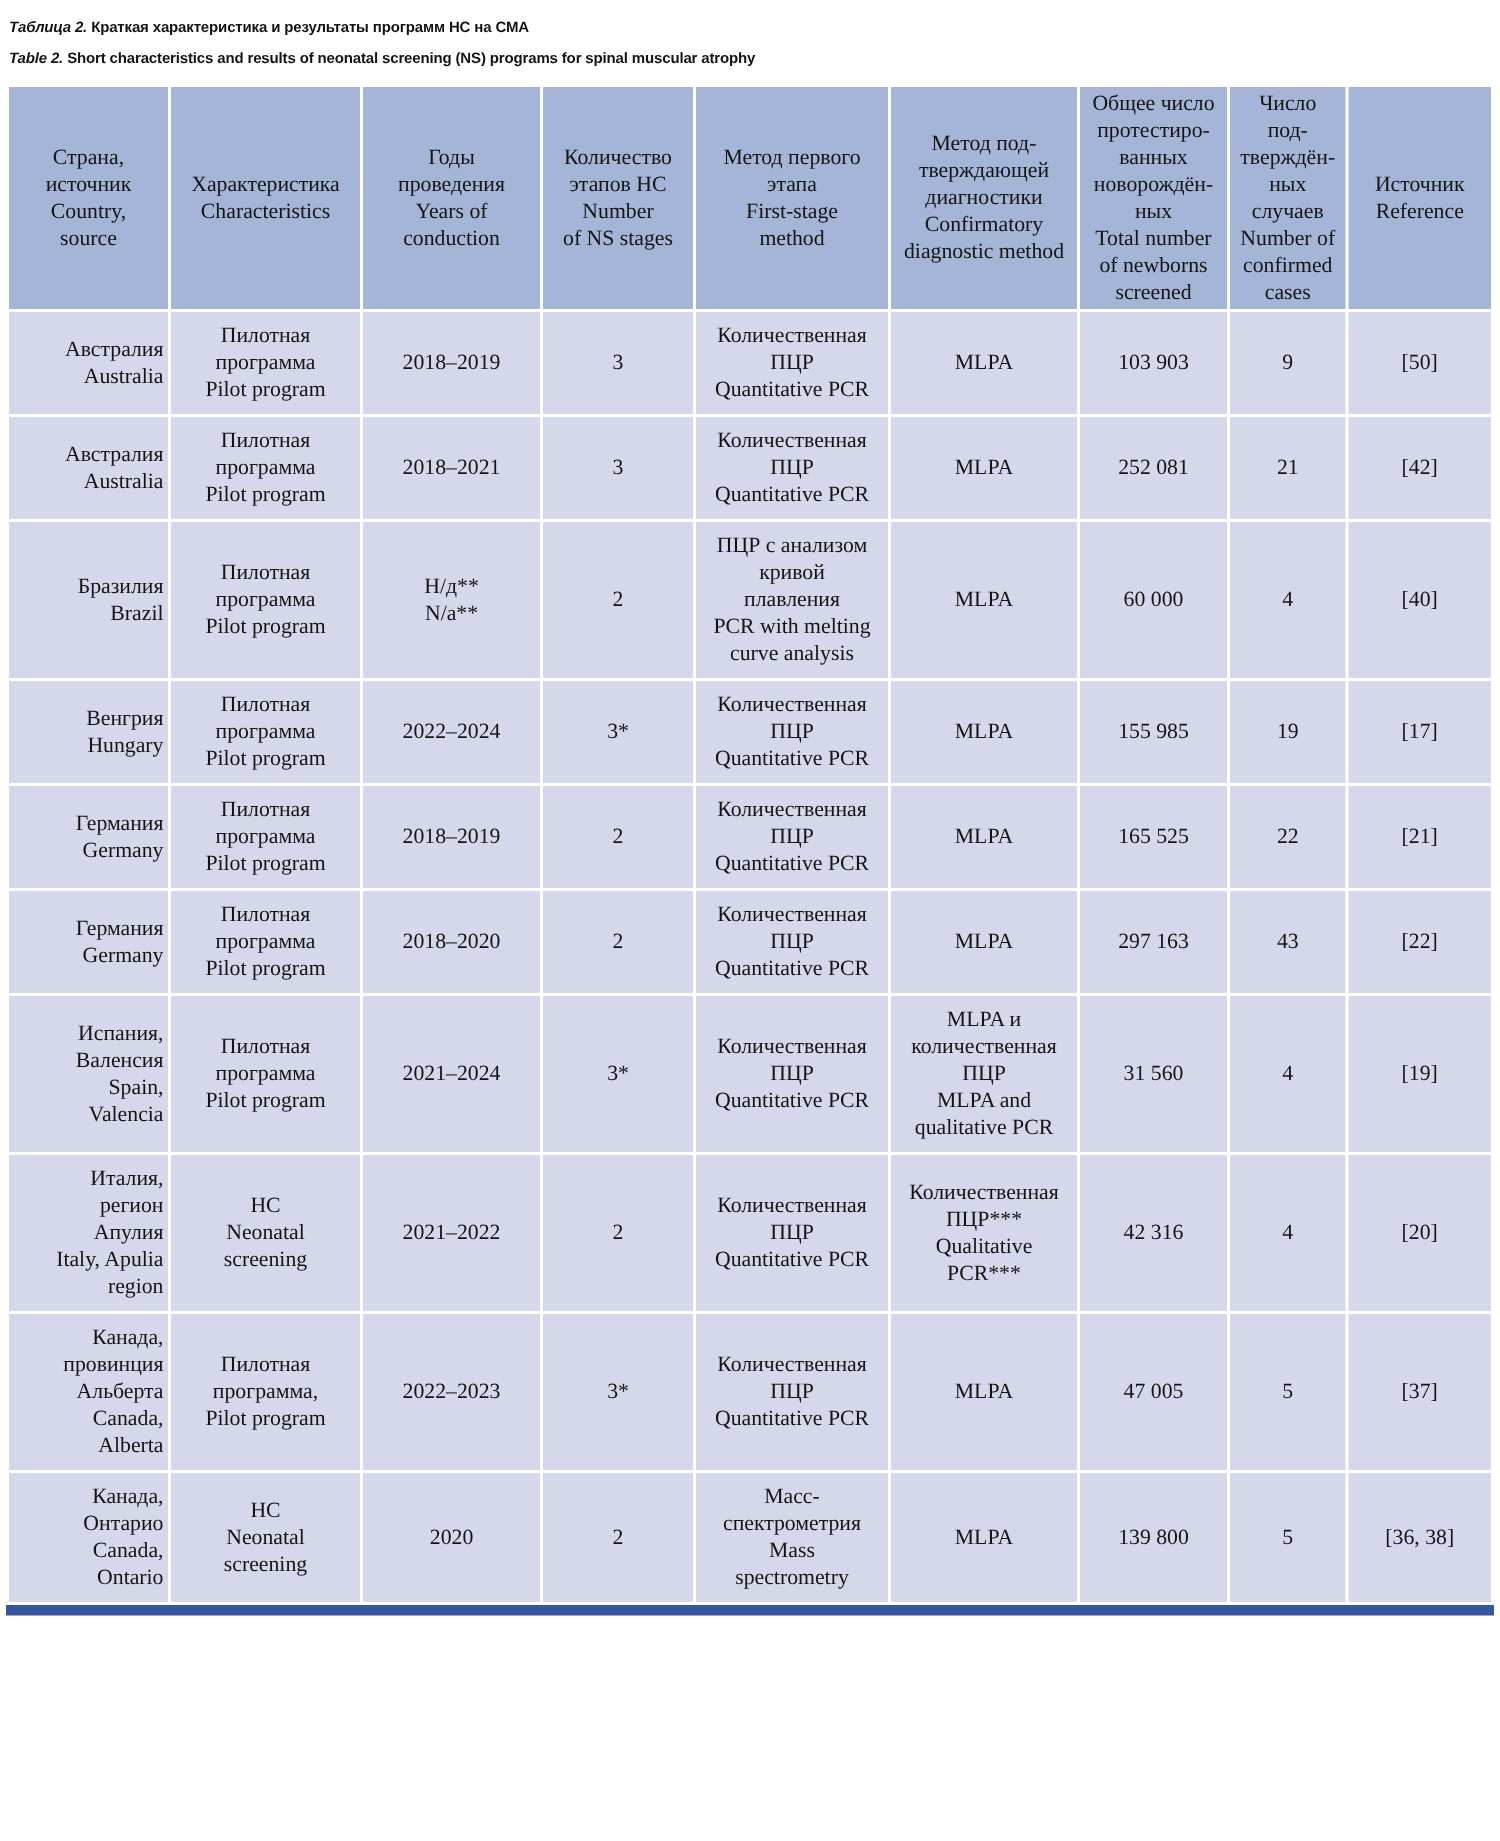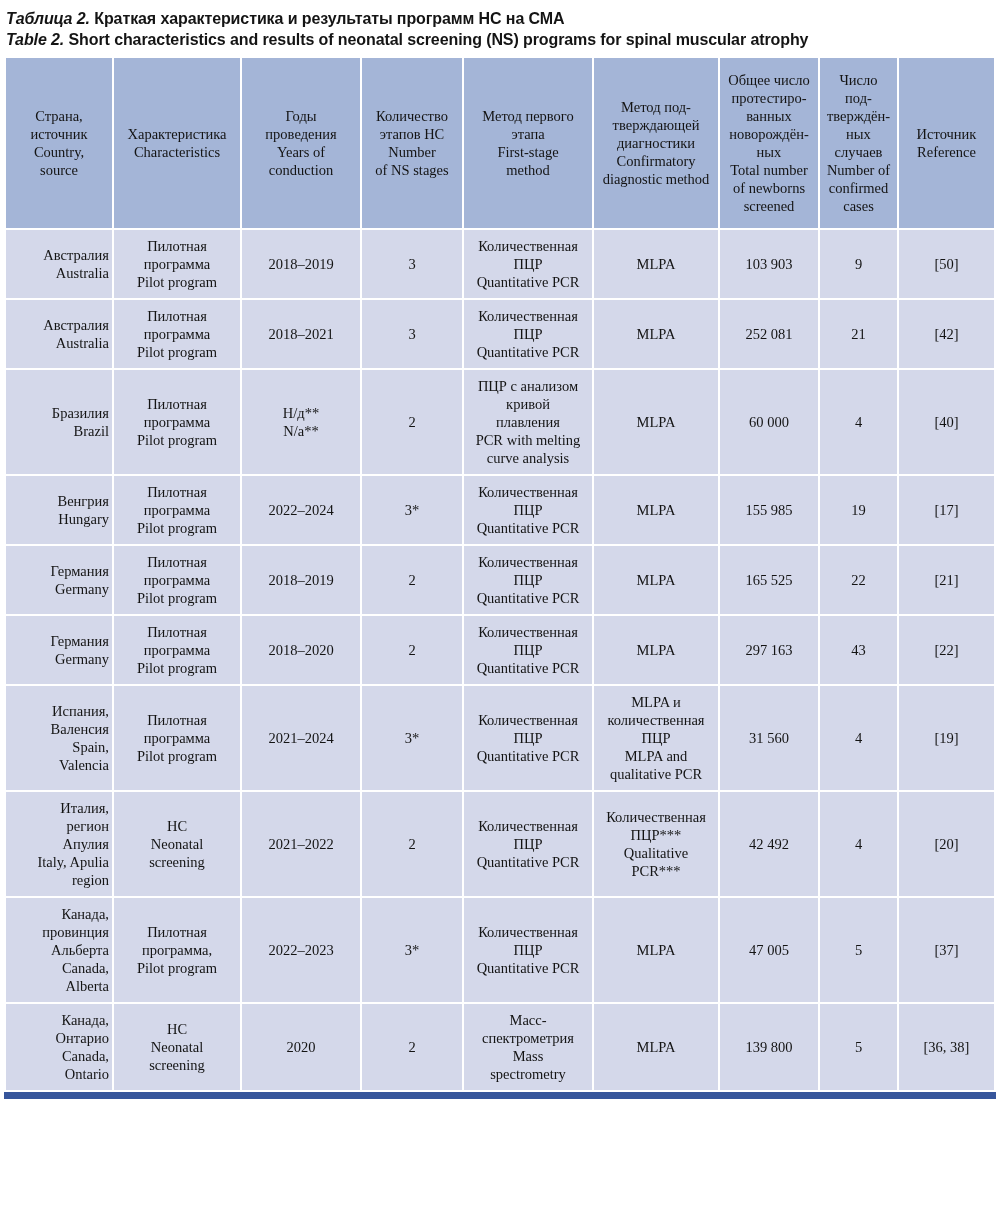--- a/index.html
+++ b/index.html
@@ -12,42 +12,42 @@
   body{
     width:1000px;height:1227px;
     font-family:"Liberation Serif", serif;
     color:var(--text);
     box-sizing:border-box;
     padding:6px 4px 0 4px;
   }
   .title-block{
     font-family:"Liberation Sans", sans-serif;
     font-weight:700;
-    font-size:16px;
+    font-size:10px;
     line-height:21px;
     padding:2px 0 6px 2px;
     letter-spacing:-0.1px;
   }
   .title-line{white-space:nowrap;}
   .title-label{font-style:italic;font-weight:700;}
   table.nstable{
     width:992px;
     table-layout:fixed;
     border-collapse:separate;
     border-spacing:2px;
     background:#ffffff;
   }
   table.nstable th{
     background:var(--header_bg);
     font-weight:400;
     font-size:14.5px;
     line-height:18px;
     text-align:center;
     vertical-align:middle;
-    padding:12px 2px;
+    padding:1px 2px;
     white-space:pre-line;
     height:146px;
   }
   table.nstable td{
     background:var(--row_bg);
     font-size:14.5px;
     line-height:18px;
     text-align:center;
     vertical-align:middle;
     padding:7px 3px;
@@ -261,21 +261,21 @@
 screening</td>
         <td>2021–2022</td>
         <td>2</td>
         <td>Количественная
 ПЦР
 Quantitative PCR</td>
         <td>Количественная
 ПЦР***
 Qualitative
 PCR***</td>
-        <td>42 492</td>
+        <td>42 316</td>
         <td>4</td>
         <td>[20]</td>
       </tr>
       <tr>
         <td class="left">Канада,
 провинция
 Альберта
 Canada,
 Alberta</td>
         <td>Пилотная

